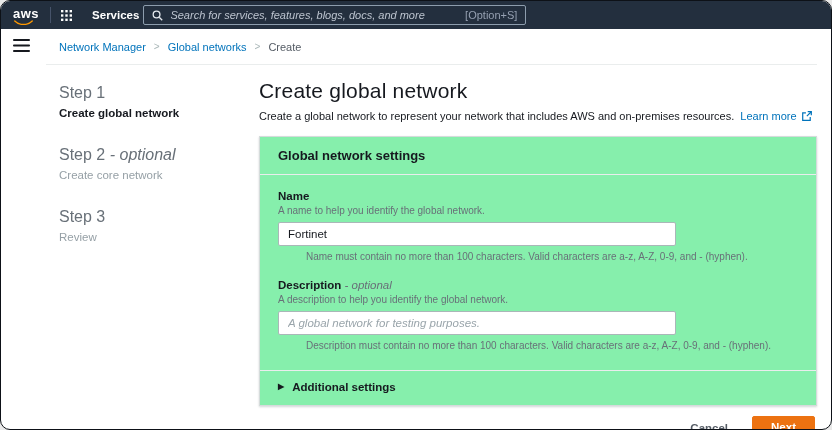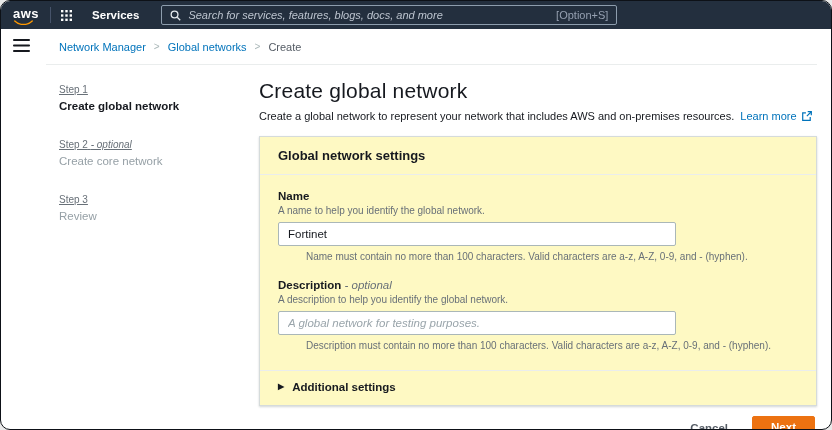--- a/index.html
+++ b/index.html
@@ -10,21 +10,21 @@
           border-radius:10px; overflow:hidden; display:flex; flex-direction:column; }
 
   
   .navbar { flex:0 0 28px; background:#232f3e; display:flex; align-items:center; padding:0 10px; }
   .aws-logo { color:#fff; font-weight:bold; font-size:13px; line-height:1; position:relative;
               padding:2px 4px 5px 2px; letter-spacing:0.5px; cursor:pointer; }
   .aws-logo svg { position:absolute; left:3px; bottom:0; }
   .nav-divider { width:1px; height:16px; background:#46536a; margin:0 10px 0 7px; }
   .services-btn { display:flex; align-items:center; gap:20px; background:none; border:none;
                   color:#fff; font-size:11.5px; font-family:inherit; font-weight:bold; cursor:pointer; }
-  .search-box { margin-left:22px; width:456px; height:20px; border:1px solid #8d9dad; border-radius:2px;
+  .search-box { margin-left:4px; width:383px; height:20px; border:1px solid #8d9dad; border-radius:2px;
                 display:flex; align-items:center; padding:0 8px; gap:7px; background:#232f3e; }
   .search-box input { flex:1; background:transparent; border:none; outline:none; color:#fff;
                       font-size:11px; font-family:inherit; min-width:0; }
   .search-box input::placeholder { color:#bcc4cf; font-style:italic; }
   .shortcut { color:#95a0b1; font-size:11px;padding-left:16px; }
 
   
   .below { flex:1; display:flex; min-height:0; }
   .toggle-col { flex:0 0 45px; padding:9px 0 0 12px; }
   .hamburger-btn { background:none; border:none; padding:0; cursor:pointer; line-height:0; }
@@ -35,33 +35,33 @@
                     border-bottom:1px solid #eaeded; font-size:11px; padding-left:13px; }
   .crumb-link { color:#0073bb; text-decoration:none; cursor:pointer; }
   .crumb-sep { color:#aab7b8; font-size:10px; }
   .crumb-current { color:#545b64; }
 
   .body-row { flex:1; display:flex; padding:14px 0 0 13px; min-height:0; }
 
   
   .steps { flex:0 0 200px; padding-top:5px; }
   .step { margin-bottom:27px; cursor:pointer; }
-  .step-num { font-size:10px; color:#687078; margin-bottom:5px;text-decoration:underline; }
+  .step-num { font-size:16px; color:#687078; margin-bottom:5px; }
   .step-num i { font-style:italic; }
   .step-title { font-size:11.5px; color:#96a0a6; }
   .step.active .step-title { color:#16191f; font-weight:bold; }
 
   
   .main { flex:1; display:flex; flex-direction:column; min-width:0; }
   h1.page-title { font-size:21px; font-weight:400; color:#16191f; margin-bottom:7px; letter-spacing:0.2px; }
   .subtitle { font-size:11px; color:#16191f; white-space:nowrap; }
   .learn-more { color:#0073bb; text-decoration:none; cursor:pointer; white-space:nowrap; margin-left:3px;text-align:right; }
   .learn-more svg { vertical-align:-1px; margin-left:2px; }
 
-  .card { margin-top:14px; border:1px solid #d5dbdb; background:#fef9c3;
+  .card { margin-top:14px; border:1px solid #d5dbdb; background:#86efac;
           box-shadow:0 1px 2px rgba(0,28,36,0.18); }
   .card-header { padding:11px 18px; font-size:13px; font-weight:bold; color:#16191f;
                  border-bottom:1px solid #eaeded; }
   .card-body { padding:15px 18px 2px; }
   .field { margin-bottom:17px; }
   .field label { font-size:11.5px; font-weight:bold; color:#16191f; display:block; }
   .optional { font-weight:normal; font-style:italic; color:#687078; }
   .help { font-size:10px; color:#687078; margin:3px 0 6px; }
   .text-input { display:block; width:398px; max-width:100%; height:24px; border:1px solid #aab7b8;
                 border-radius:2px; padding:4px 9px; font-size:11.5px; font-family:inherit; color:#16191f; }

